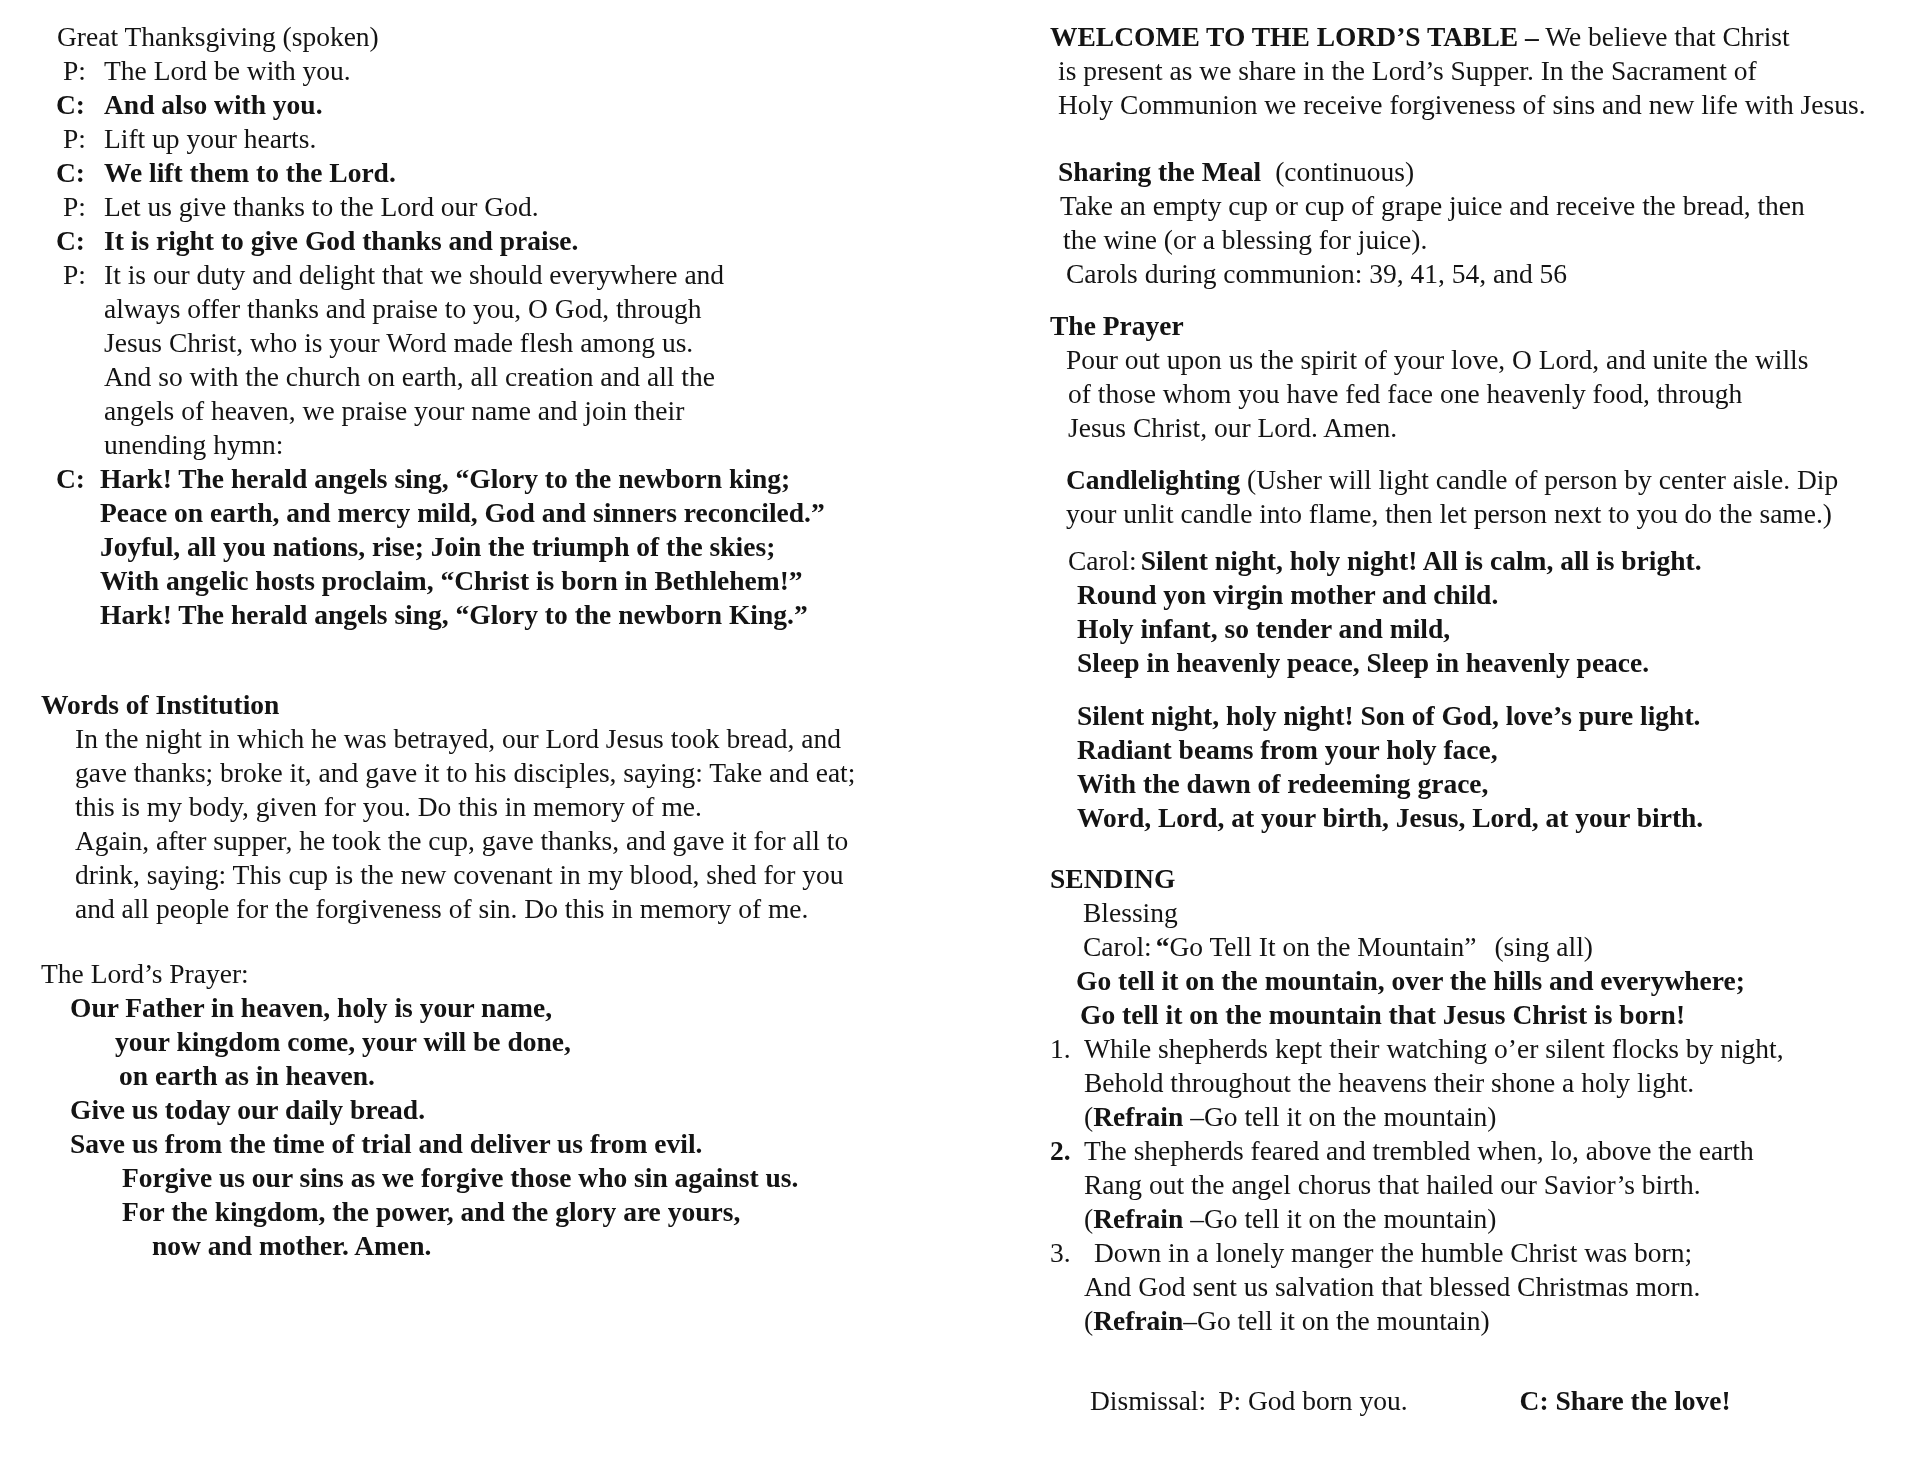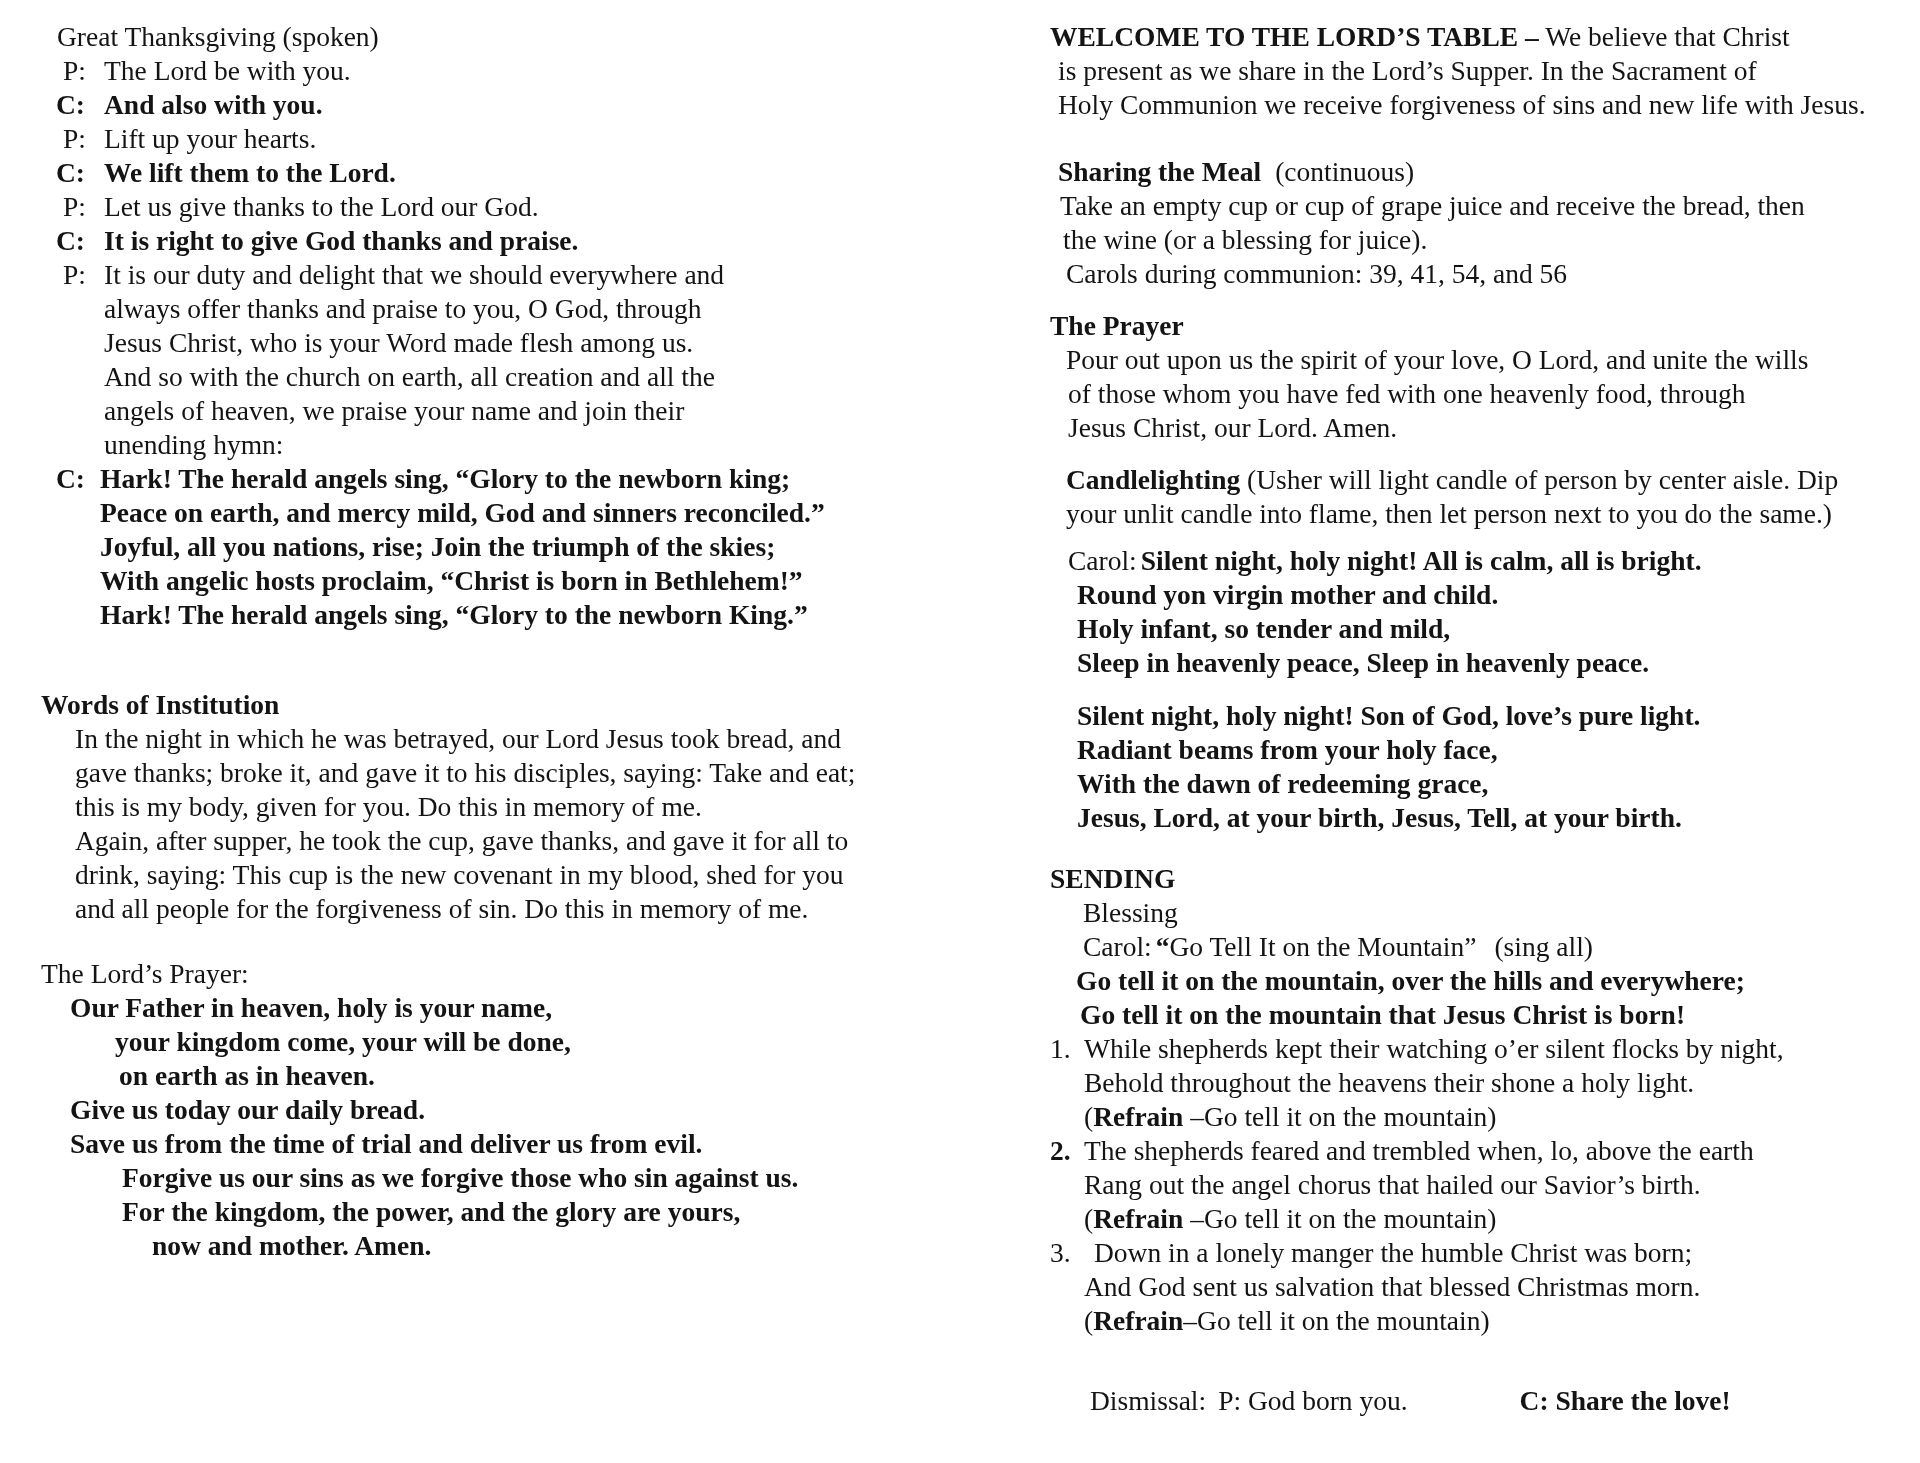--- a/index.html
+++ b/index.html
@@ -156,41 +156,41 @@
   <div id="sharing-section">
     <div class="ln r8"><span class="b">Sharing the Meal</span><span class="note-gap">(continuous)</span></div>
     <div class="ln r10">Take an empty cup or cup of grape juice and receive the bread, then</div>
     <div class="ln r13">the wine (or a blessing for juice).</div>
     <div class="ln r16">Carols during communion: 39, 41, 54, and 56</div>
   </div>
 
   <div id="prayer-section">
     <div class="ln h">The Prayer</div>
     <div class="ln r16">Pour out upon us the spirit of your love, O Lord, and unite the wills</div>
-    <div class="ln r18">of those whom you have fed with one heavenly food, through</div>
+    <div class="ln r18">of those whom you have fed face one heavenly food, through</div>
     <div class="ln r18">Jesus Christ, our Lord. Amen.</div>
   </div>
 
   <div id="candle-section">
     <div class="ln r16"><span class="b">Candlelighting</span> <span>(Usher will light candle of person by center aisle. Dip</span></div>
     <div class="ln r16">your unlit candle into flame, then let person next to you do the same.)</div>
   </div>
 
   <div id="carol-verse1">
     <div class="ln r18"><span>Carol:</span><span class="b carol-gap">Silent night, holy night! All is calm, all is bright.</span></div>
     <div class="ln r27">Round yon virgin mother and child.</div>
     <div class="ln r27">Holy infant, so tender and mild,</div>
     <div class="ln r27">Sleep in heavenly peace, Sleep in heavenly peace.</div>
   </div>
 
   <div id="carol-verse2">
     <div class="ln r27">Silent night, holy night! Son of God, love’s pure light.</div>
     <div class="ln r27">Radiant beams from your holy face,</div>
     <div class="ln r27">With the dawn of redeeming grace,</div>
-    <div class="ln r27">Jesus, Lord, at your birth, Jesus, Tell, at your birth.</div>
+    <div class="ln r27">Word, Lord, at your birth, Jesus, Lord, at your birth.</div>
   </div>
 
   <div id="sending-section">
     <div class="ln h">SENDING</div>
     <div class="ln r33">Blessing</div>
     <div class="ln r33"><span>Carol:</span><span class="b carol-gap">“</span><span>Go Tell It on the Mountain”</span><span class="sing-gap">(sing all)</span></div>
     <div class="ln r26">Go tell it on the mountain, over the hills and everywhere;</div>
     <div class="ln r30">Go tell it on the mountain that Jesus Christ is born!</div>
 
     <div class="ln"><span class="vnum">1.</span><span>While shepherds kept their watching o’er silent flocks by night,</span></div>

